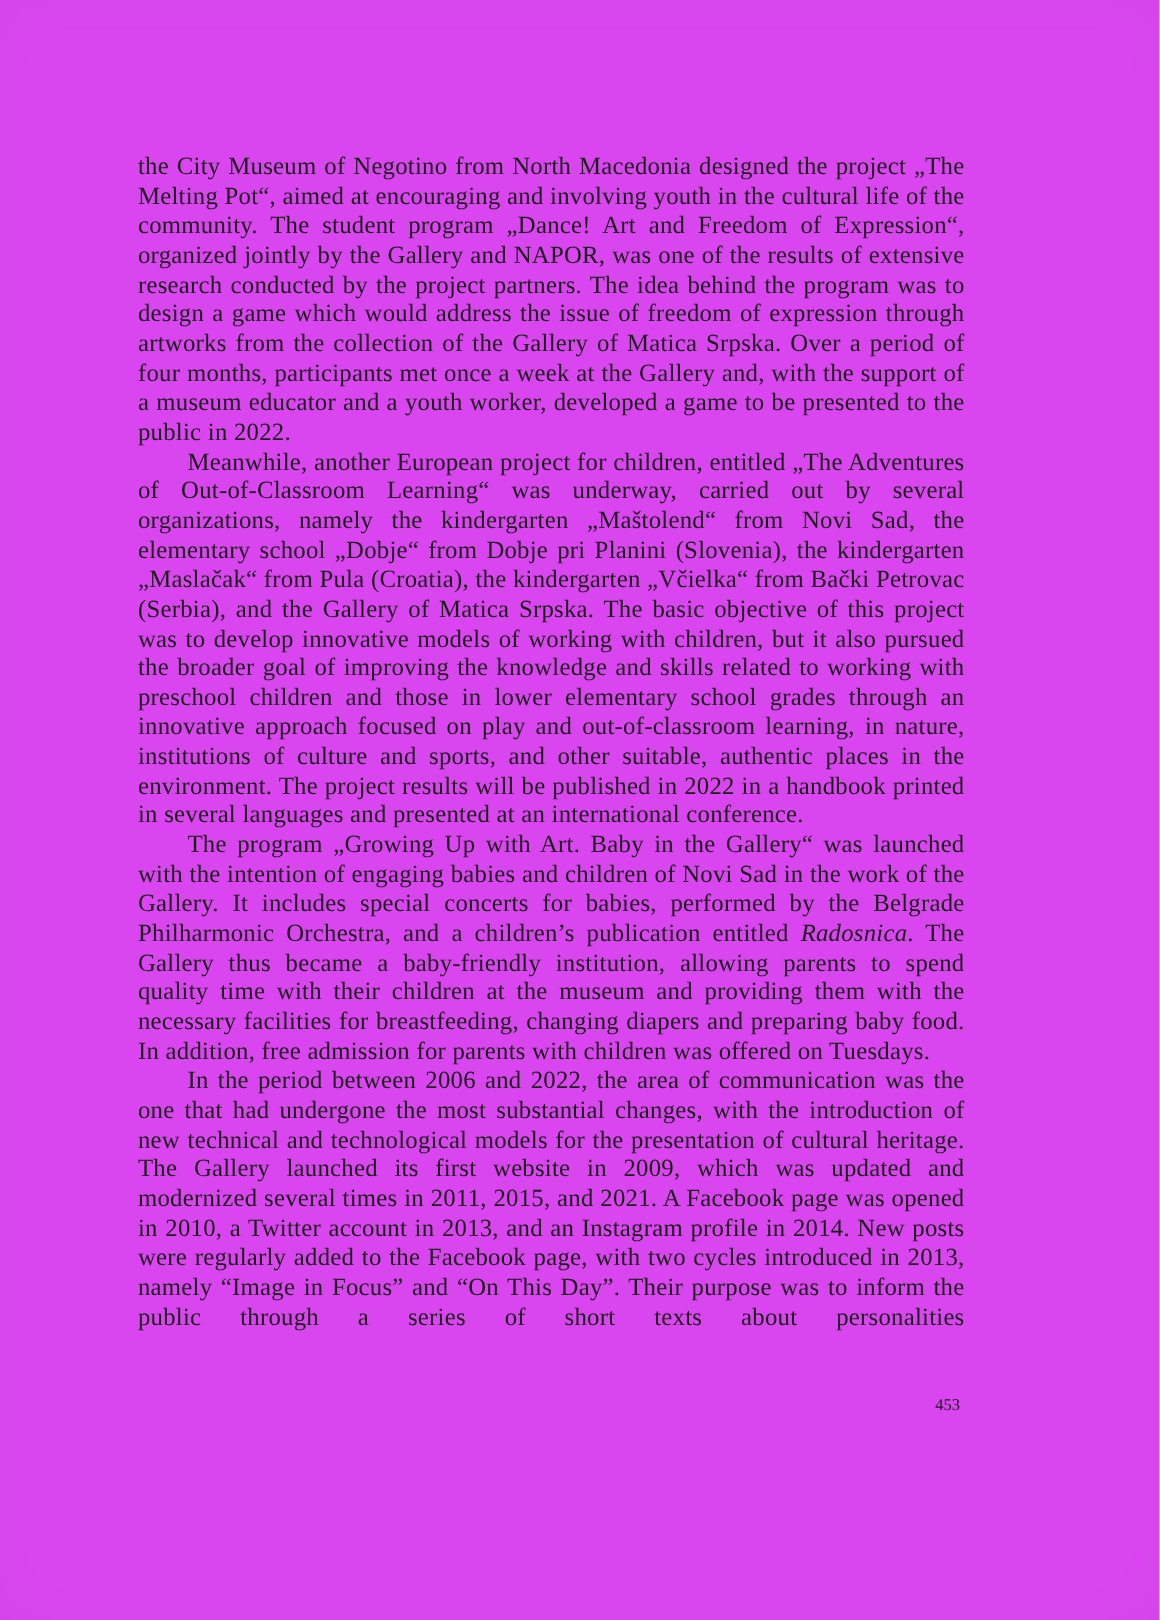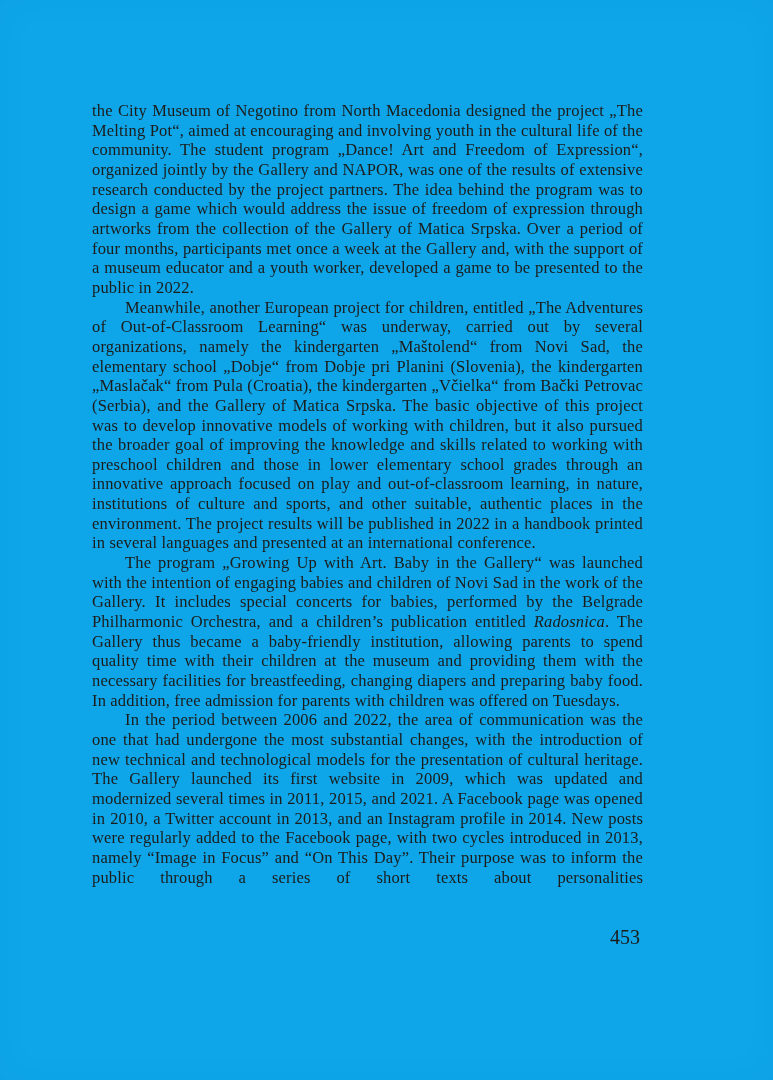--- a/index.html
+++ b/index.html
@@ -4,21 +4,21 @@
 <style>
   html, body {
     margin: 0;
     padding: 0;
     background: #fdfdfc;
   }
   .page {
     position: relative;
     width: 773px;
     height: 1080px;
-    background: #0ea5e9;
+    background: #d946ef;
     overflow: hidden;
     box-shadow: inset 0 0 40px rgba(0,0,0,0.025);
     font-family: "Liberation Serif", "DejaVu Serif", serif;
     color: #1c1c1a;
   }
   .text-block {
     position: absolute;
     left: 92px;
     top: 101px;
     width: 551px;
@@ -43,21 +43,21 @@
   .italic {
     font-style: italic;
     margin-top: 44px;
   }
   .page-number {
     position: absolute;
     top: 928px;
     left: 92px;
     width: 548px;
     text-align: right;
-    font-size: 20px;
+    font-size: 11px;
     line-height: 19.65px;
   }
 </style>
 </head>
 <body>
 
 <div class="page">
 
   <div class="text-block">
 

